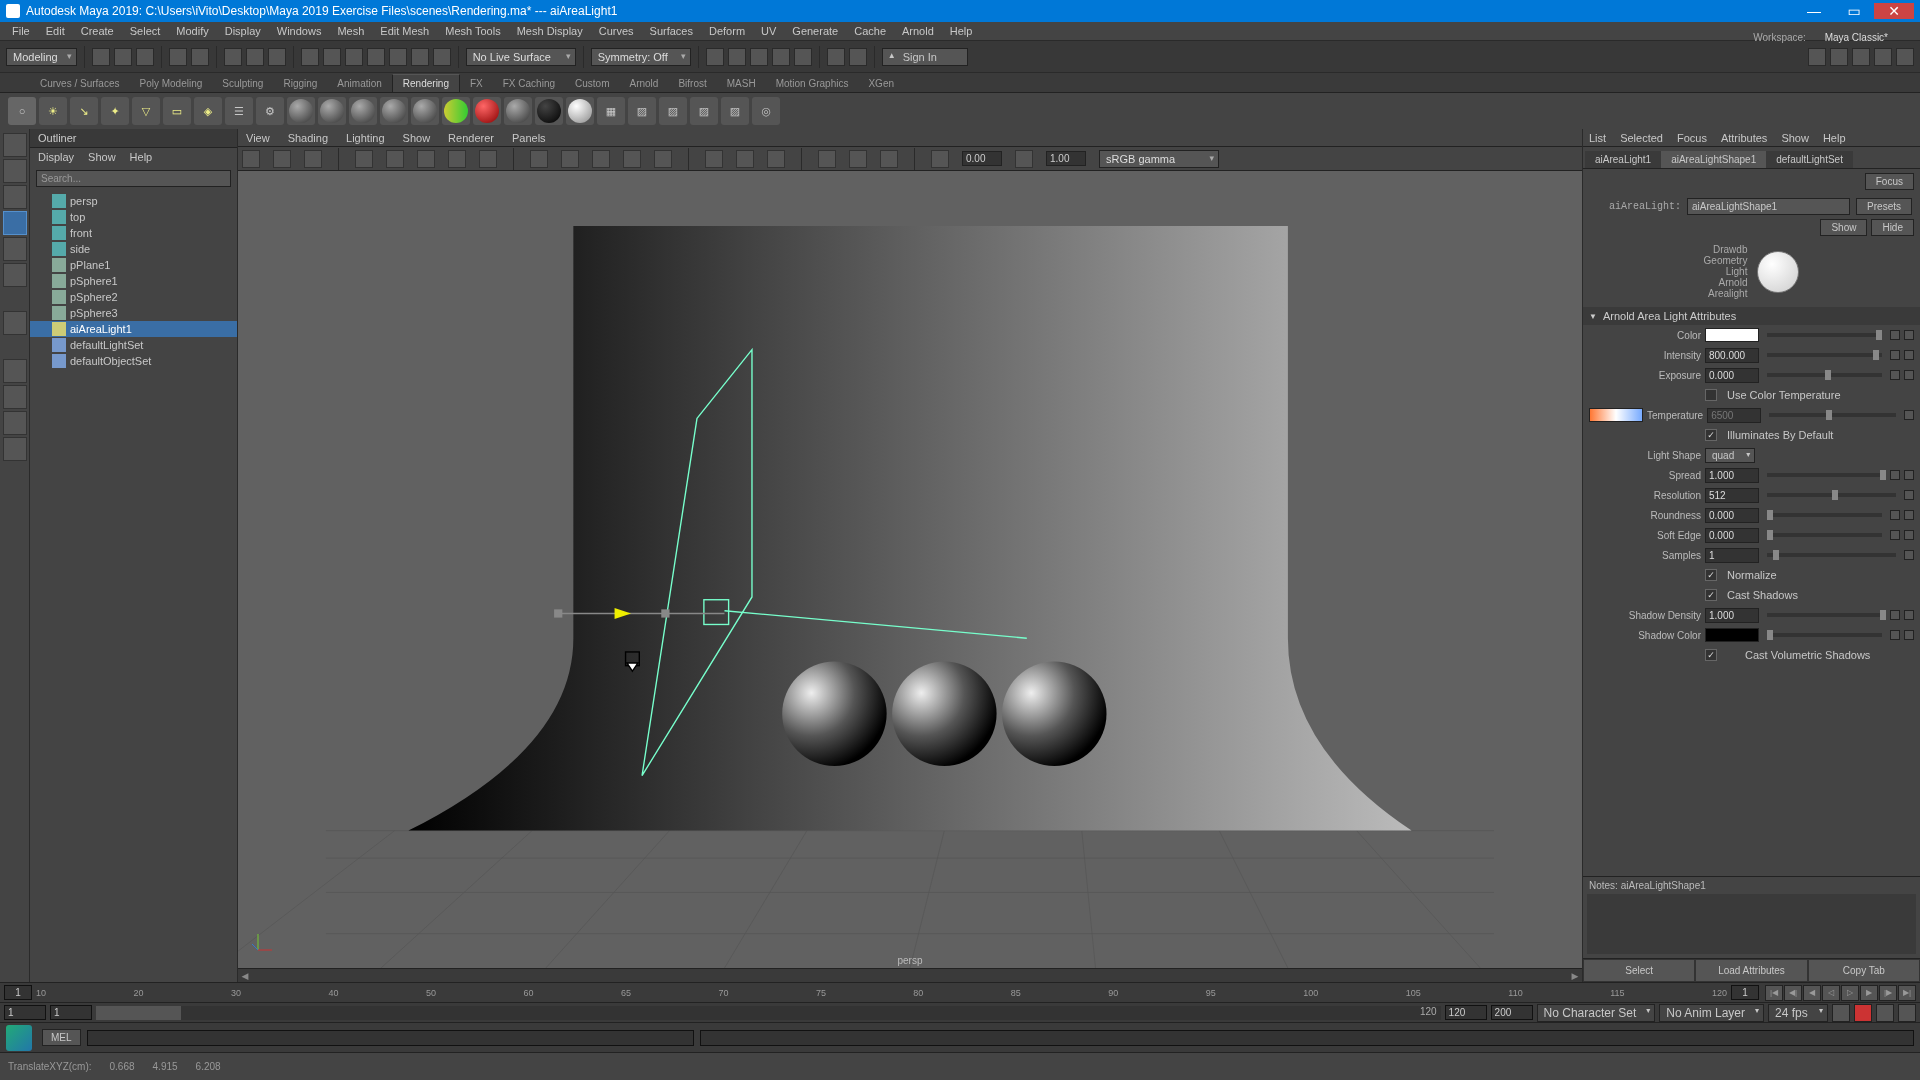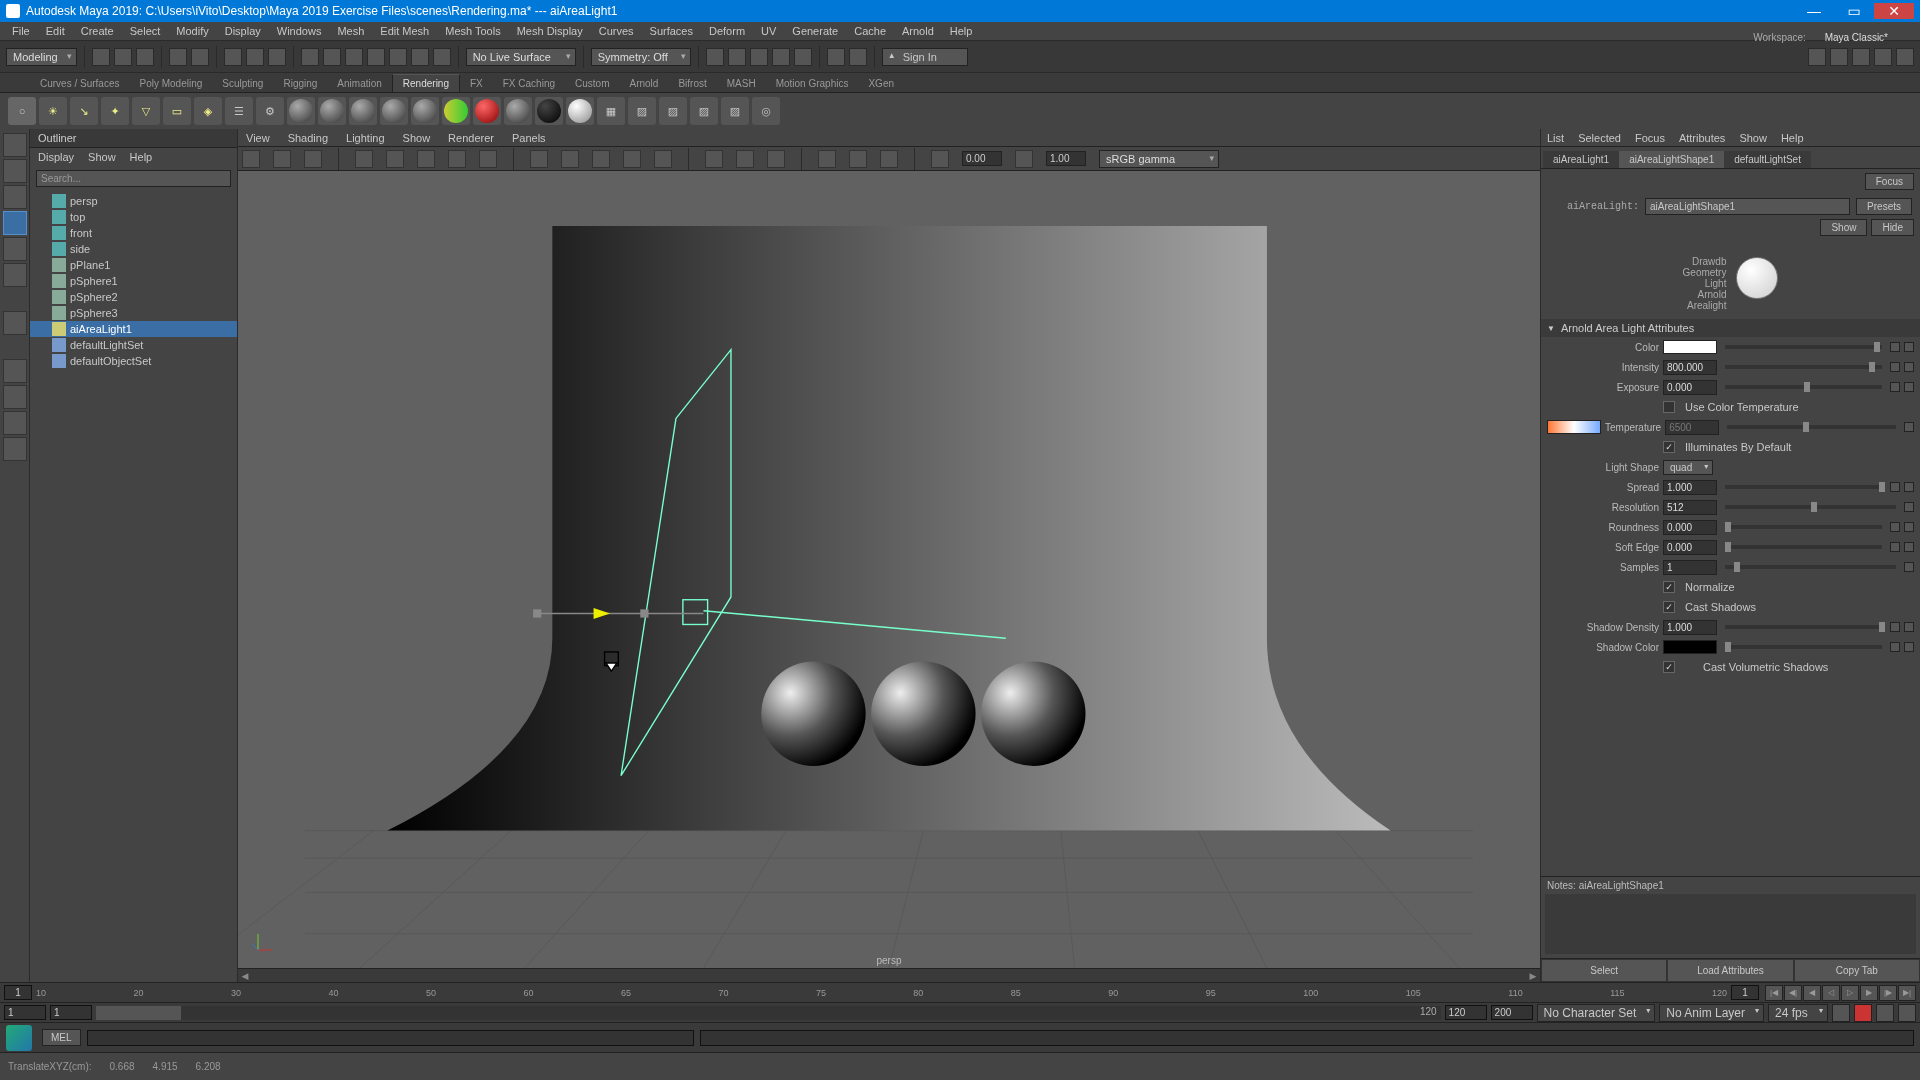--- a/index.html
+++ b/index.html
@@ -70,21 +70,21 @@
 .vptoolbar .vt { width:18px; height:18px; background:#555; border:1px solid #333;}
 .vptoolbar .numbox { width:40px; background:#333; border:1px solid #222; padding:1px 3px; font-size:10px; color:#ccc;}
 .viewport { flex:1; background:#616161; position:relative; overflow:hidden;}
 .viewport svg { position:absolute; inset:0; width:100%; height:100%;}
 .vp-cam { position:absolute; bottom:0; left:50%; transform:translateX(-50%); color:#bbb; font-size:10px; padding:2px 8px;}
 .vp-axis { position:absolute; left:14px; bottom:14px; width:24px; height:24px; }
 .timeslider-mini { height:14px; background:#3a3a3a; border-top:1px solid #222; display:flex; align-items:center;}
 .timeslider-mini .arrow{ width:14px; text-align:center; color:#888; font-size:9px;}
 
 
-.ae { width:380px; background:#444; border-left:1px solid #2a2a2a; display:flex; flex-direction:column; font-size:11px;}
+.ae { width:338px; background:#444; border-left:1px solid #2a2a2a; display:flex; flex-direction:column; font-size:11px;}
 .ae .aemenu { height:18px; display:flex; align-items:center; padding:0 6px; gap:14px; border-bottom:1px solid #222;}
 .ae .aetabs { height:22px; display:flex; align-items:flex-end; padding:0 2px; gap:0; border-bottom:1px solid #222;}
 .ae .aetabs span { padding:3px 10px; background:#3a3a3a; font-size:10px; cursor:pointer;}
 .ae .aetabs span.active { background:#555;}
 .ae .topbtns { display:flex; justify-content:flex-end; padding:4px 6px; gap:4px;}
 .ae .minibtn { background:#555; border:1px solid #222; padding:2px 10px; font-size:10px; cursor:pointer;}
 .ae .noderow { display:flex; align-items:center; padding:4px 8px; gap:6px;}
 .ae .noderow label { flex:0 0 90px; text-align:right; color:#aaa; font-size:10px;font-family:Liberation Mono, monospace;}
 .ae .noderow .txt { flex:1; background:#555; border:1px solid #222; padding:2px 4px; font-size:10px;}
 .ae .swatch { width:42px; height:42px; border-radius:21px; background:radial-gradient(circle at 35% 30%,#fff,#ccc); border:1px solid #777;}
@@ -482,21 +482,21 @@
     <div class="noderow">
       <label>aiAreaLight:</label>
       <div class="txt">aiAreaLightShape1</div>
       <div class="minibtn">Presets</div>
     </div>
     <div class="topbtns" style="padding-top:0;">
       <div class="minibtn">Show</div>
       <div class="minibtn">Hide</div>
     </div>
     <div style="display:flex; align-items:center; justify-content:center; gap:10px; padding:4px 0 8px; position:relative;">
-      <div style="text-align:right; font-size:10px; color:#aaa; line-height:11px;margin-top:12px;">
+      <div style="text-align:right; font-size:10px; color:#aaa; line-height:11px;">
         <div>Drawdb</div>
         <div>Geometry</div>
         <div>Light</div>
         <div>Arnold</div>
         <div>Arealight</div>
       </div>
       <div class="swatch"></div>
     </div>
 
     <div class="ae-scroll">

